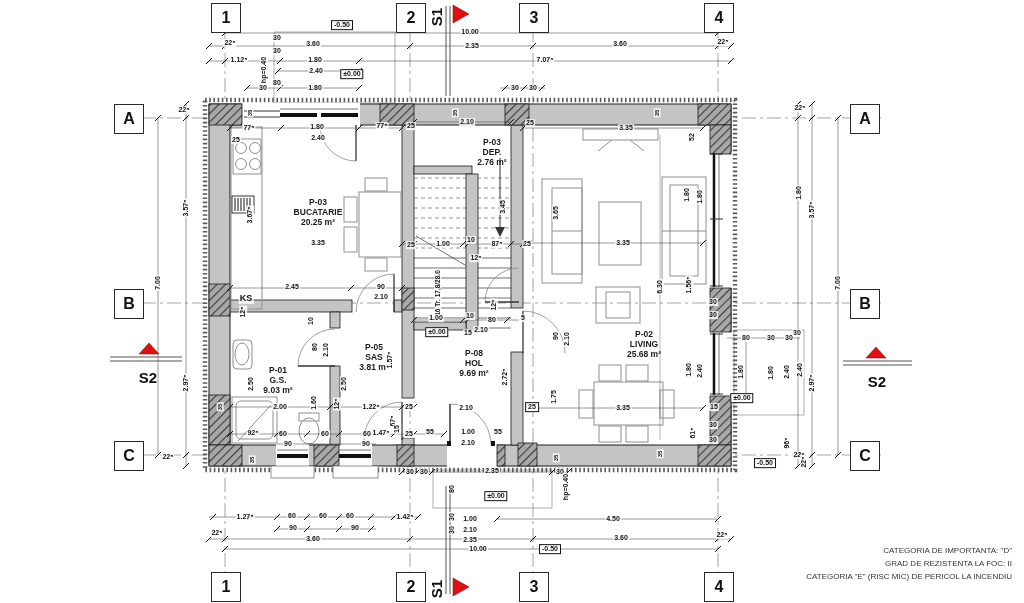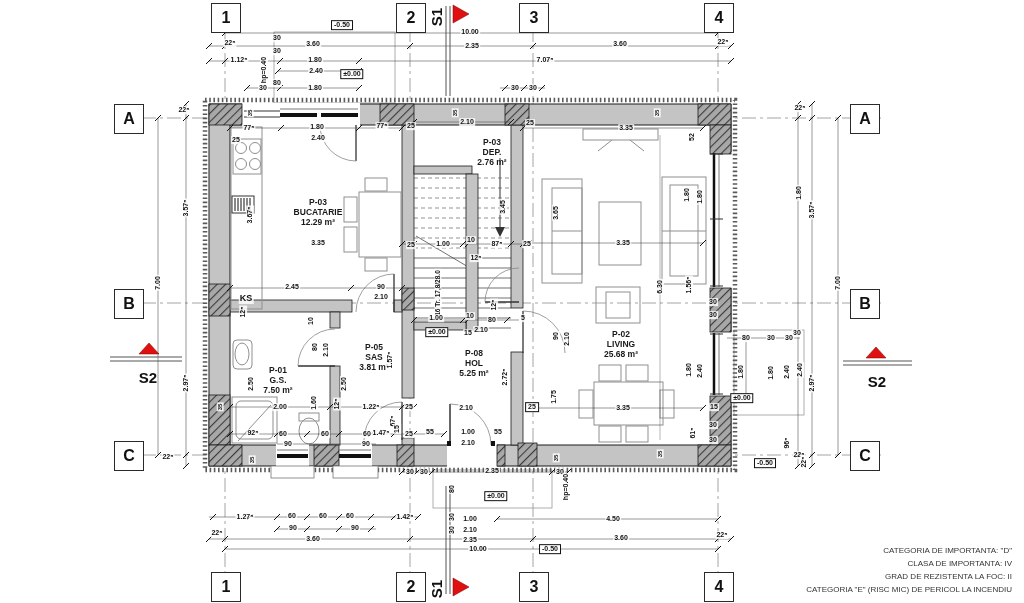--- a/index.html
+++ b/index.html
@@ -546,48 +546,47 @@
       <div class="bubble" style="left: 850px; top: 104px;">A</div>
       <div class="bubble" style="left: 114px; top: 289px;">B</div>
       <div class="bubble" style="left: 850px; top: 289px;">B</div>
       <div class="bubble" style="left: 114px; top: 441px;">C</div>
       <div class="bubble" style="left: 850px; top: 441px;">C</div>
     </div>
 <div id="rooms">
       <div class="room" style="left: 318px; top: 212px; transform: translate(-50%, -50%);">
         <div>P-03</div>
         <div>BUCATARIE</div>
-        <div>12.29 m²</div>
+        <div>20.25 m²</div>
       </div>
       <div class="room" style="left: 492px; top: 152px; transform: translate(-50%, -50%);">
         <div>P-03</div>
         <div>DEP.</div>
         <div>2.76 m²</div>
       </div>
-      <div class="room" style="left: 621px; top: 344px; transform: translate(-50%, -50%);">
+      <div class="room" style="left: 644px; top: 344px; transform: translate(-50%, -50%);">
         <div>P-02</div>
         <div>LIVING</div>
         <div>25.68 m²</div>
       </div>
       <div class="room" style="left: 474px; top: 363px; transform: translate(-50%, -50%);">
         <div>P-08</div>
         <div>HOL</div>
-        <div>5.25 m²</div>
+        <div>9.69 m²</div>
       </div>
       <div class="room" style="left: 374px; top: 357px; transform: translate(-50%, -50%);">
         <div>P-05</div>
         <div>SAS</div>
         <div>3.81 m²</div>
       </div>
       <div class="room" style="left: 278px; top: 380px; transform: translate(-50%, -50%);">
         <div>P-01</div>
         <div>G.S.</div>
-        <div>7.50 m²</div>
+        <div>9.03 m²</div>
       </div>
     </div>
 <div id="notes">
       <div>CATEGORIA DE IMPORTANTA: "D"</div>
-      <div>CLASA DE IMPORTANTA: IV</div>
       <div>GRAD DE REZISTENTA LA FOC: II</div>
       <div>CATEGORIA "E" (RISC MIC) DE PERICOL LA INCENDIU</div>
     </div>
 
 </div>
 
 </body></html>

